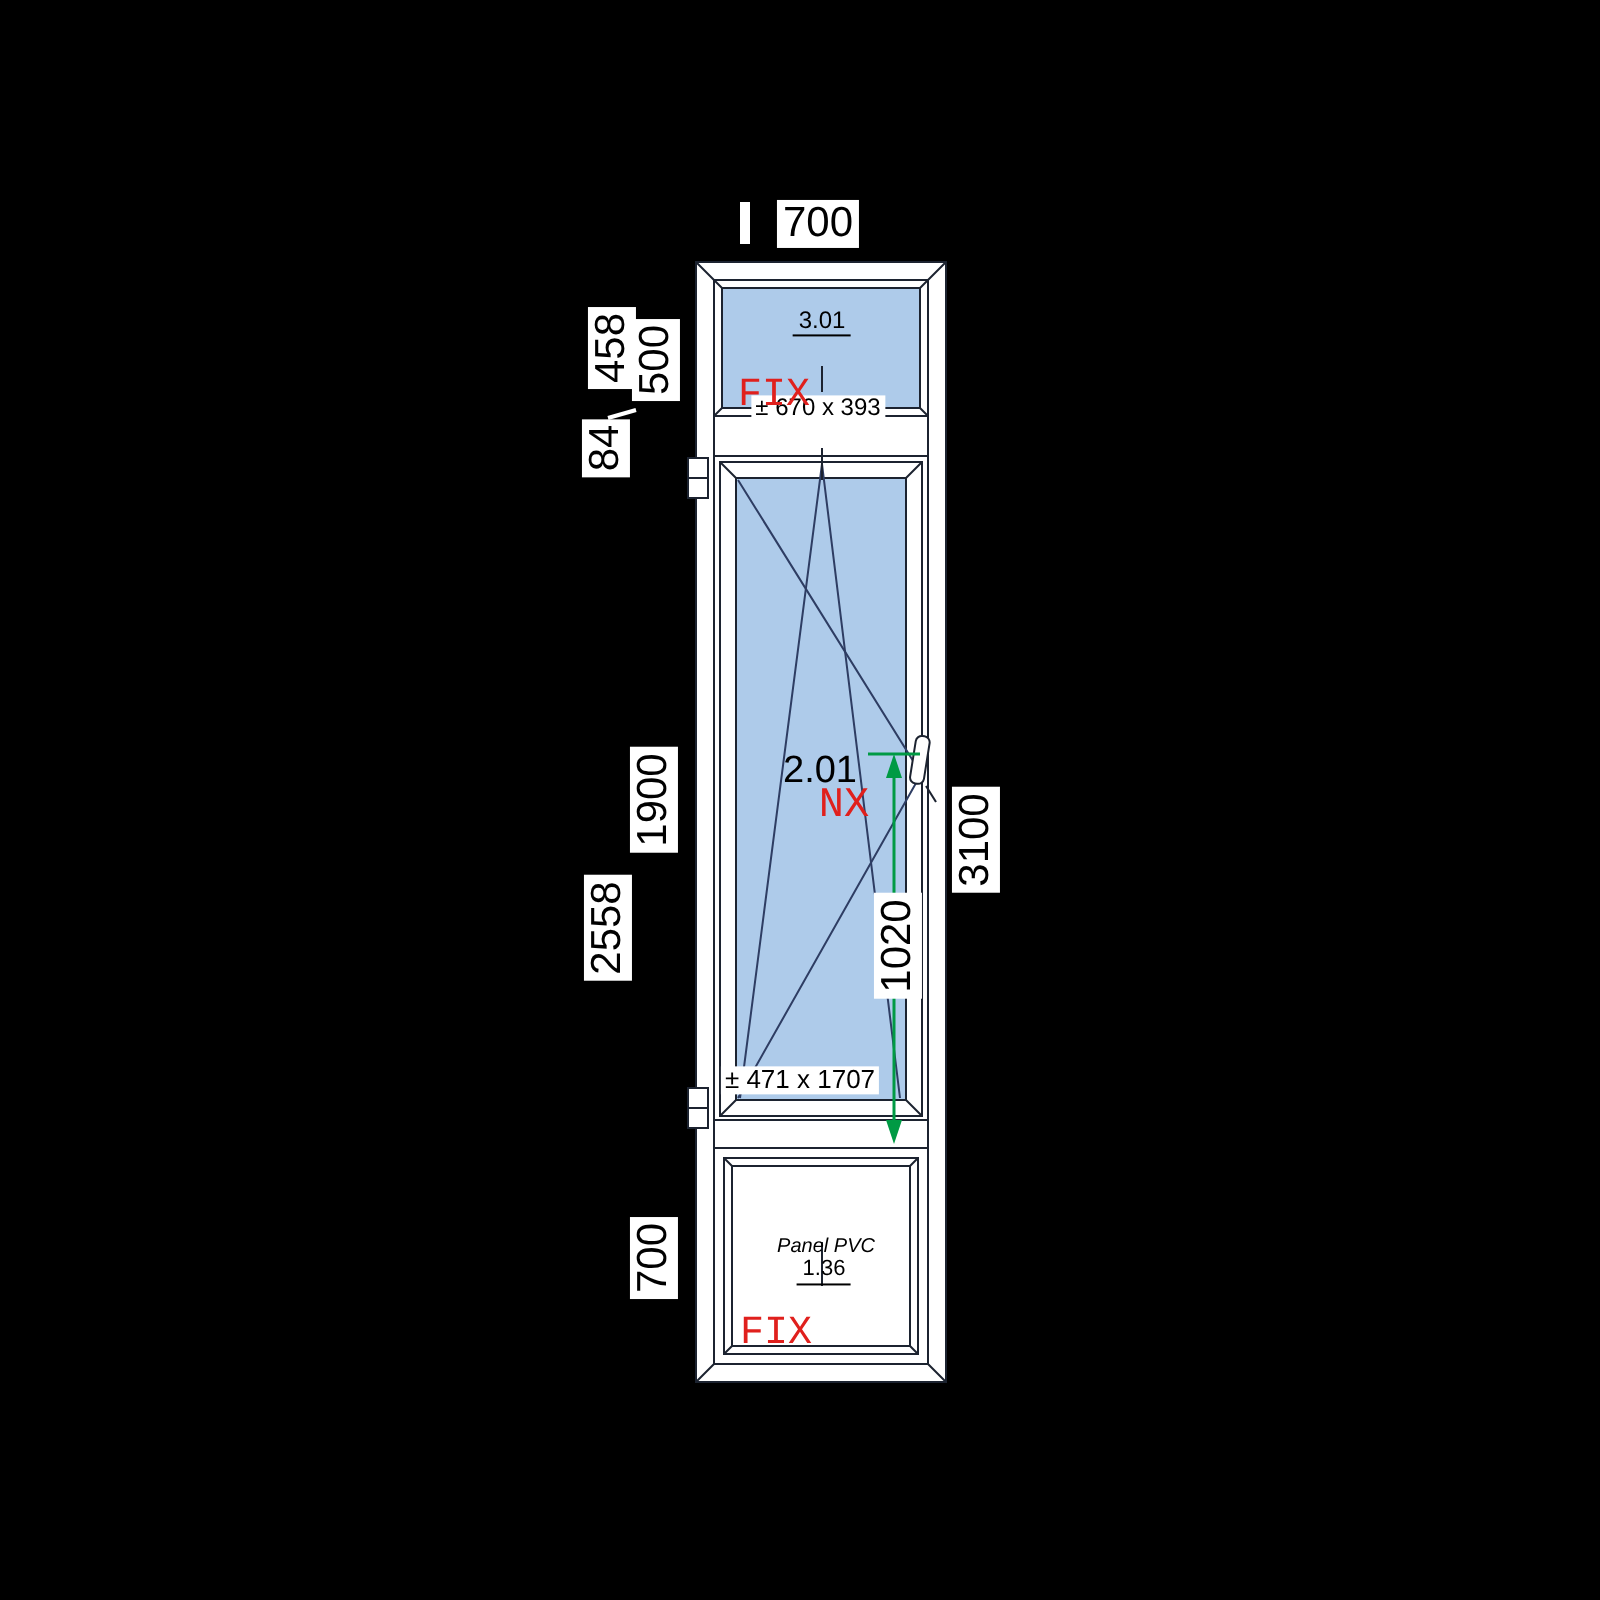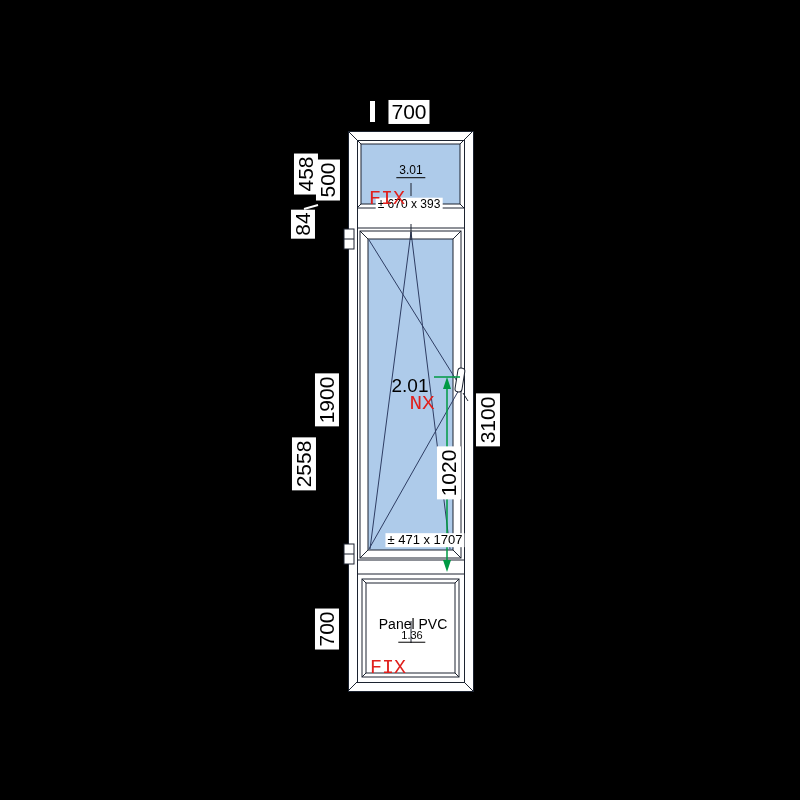--- a/index.html
+++ b/index.html
@@ -89,23 +89,23 @@
 <div class="lbl" style="left:409px;top:112px;">700</div>
 <div class="lbl rot" style="left:306px;top:174px;">458</div>
 <div class="lbl rot" style="left:328px;top:180px;">500</div>
 <div class="lbl rot" style="left:303px;top:224px;">84</div>
 <div class="lbl rot" style="left:327px;top:400px;">1900</div>
 <div class="lbl rot" style="left:304px;top:464px;">2558</div>
 <div class="lbl rot" style="left:327px;top:629px;">700</div>
 <div class="lbl rot" style="left:488px;top:420px;">3100</div>
 <div class="lbl rot" style="left:449px;top:473px;z-index:3;">1020</div>
 
-<div class="lbl code" style="left:411px;top:171px;font-size:12px;">3.01</div>
+<div class="lbl code" style="left:411px;top:161px;font-size:12px;">3.01</div>
 <div class="lbl sizebox" style="left:409px;top:204px;font-size:12px;">± 670 x 393</div>
 <div class="lbl red" style="left:387px;top:198px;font-size:20px;">FIX</div>
 
 <div class="lbl nobg" style="left:410px;top:386px;font-size:19px;">2.01</div>
 <div class="lbl red" style="left:422px;top:404px;font-size:21px;">NX</div>
-<div class="lbl sizebox" style="left:425px;top:540px;font-size:13px;">± 471 x 1707</div>
+<div class="lbl sizebox" style="left:400px;top:540px;font-size:13px;">± 471 x 1707</div>
 
-<div class="lbl nobg" style="left:413px;top:624px;font-size:14px;">Panel PVC</div>
+<div class="lbl nobg" style="left:413px;top:624px;font-size:10px;font-style:italic;">Panel PVC</div>
 <div class="lbl code" style="left:412px;top:636px;font-size:11px;">1.36</div>
 <div class="lbl red" style="left:388px;top:667px;font-size:20px;">FIX</div>
 
 </body></html>

